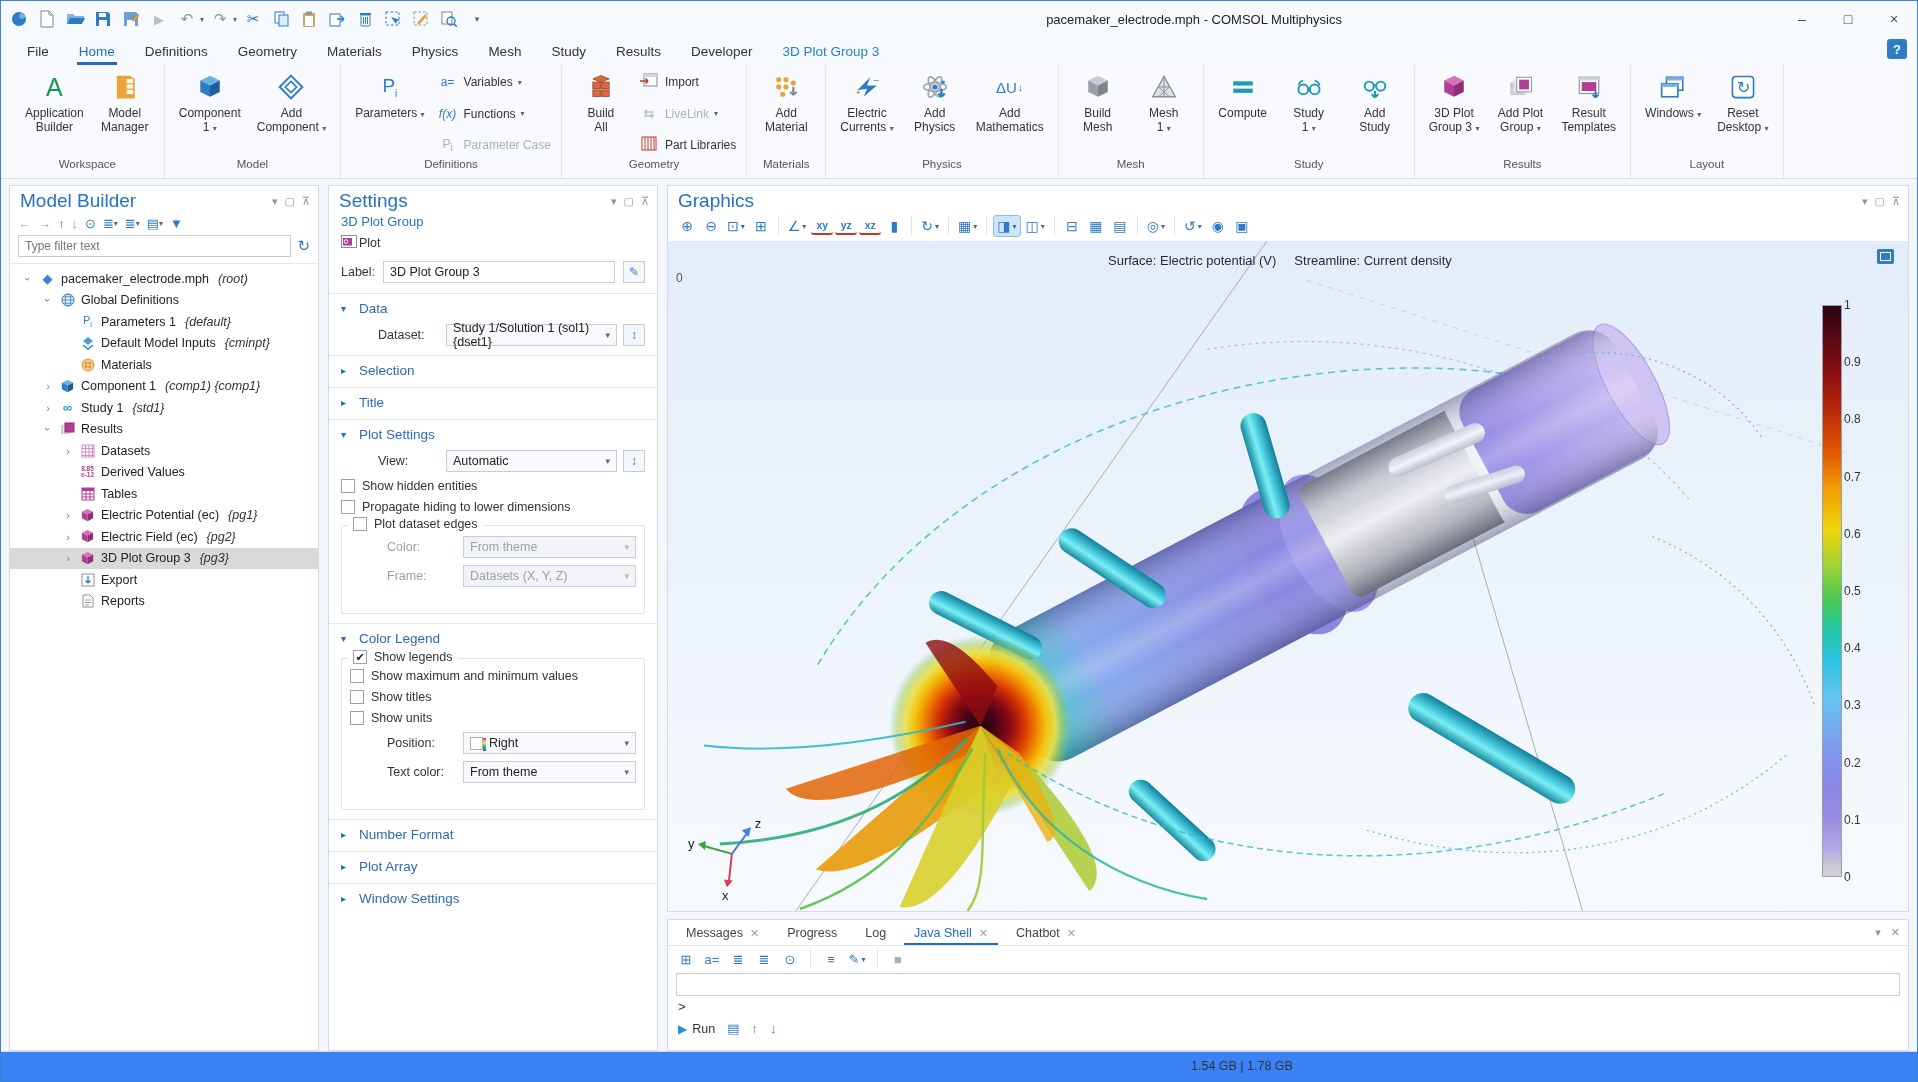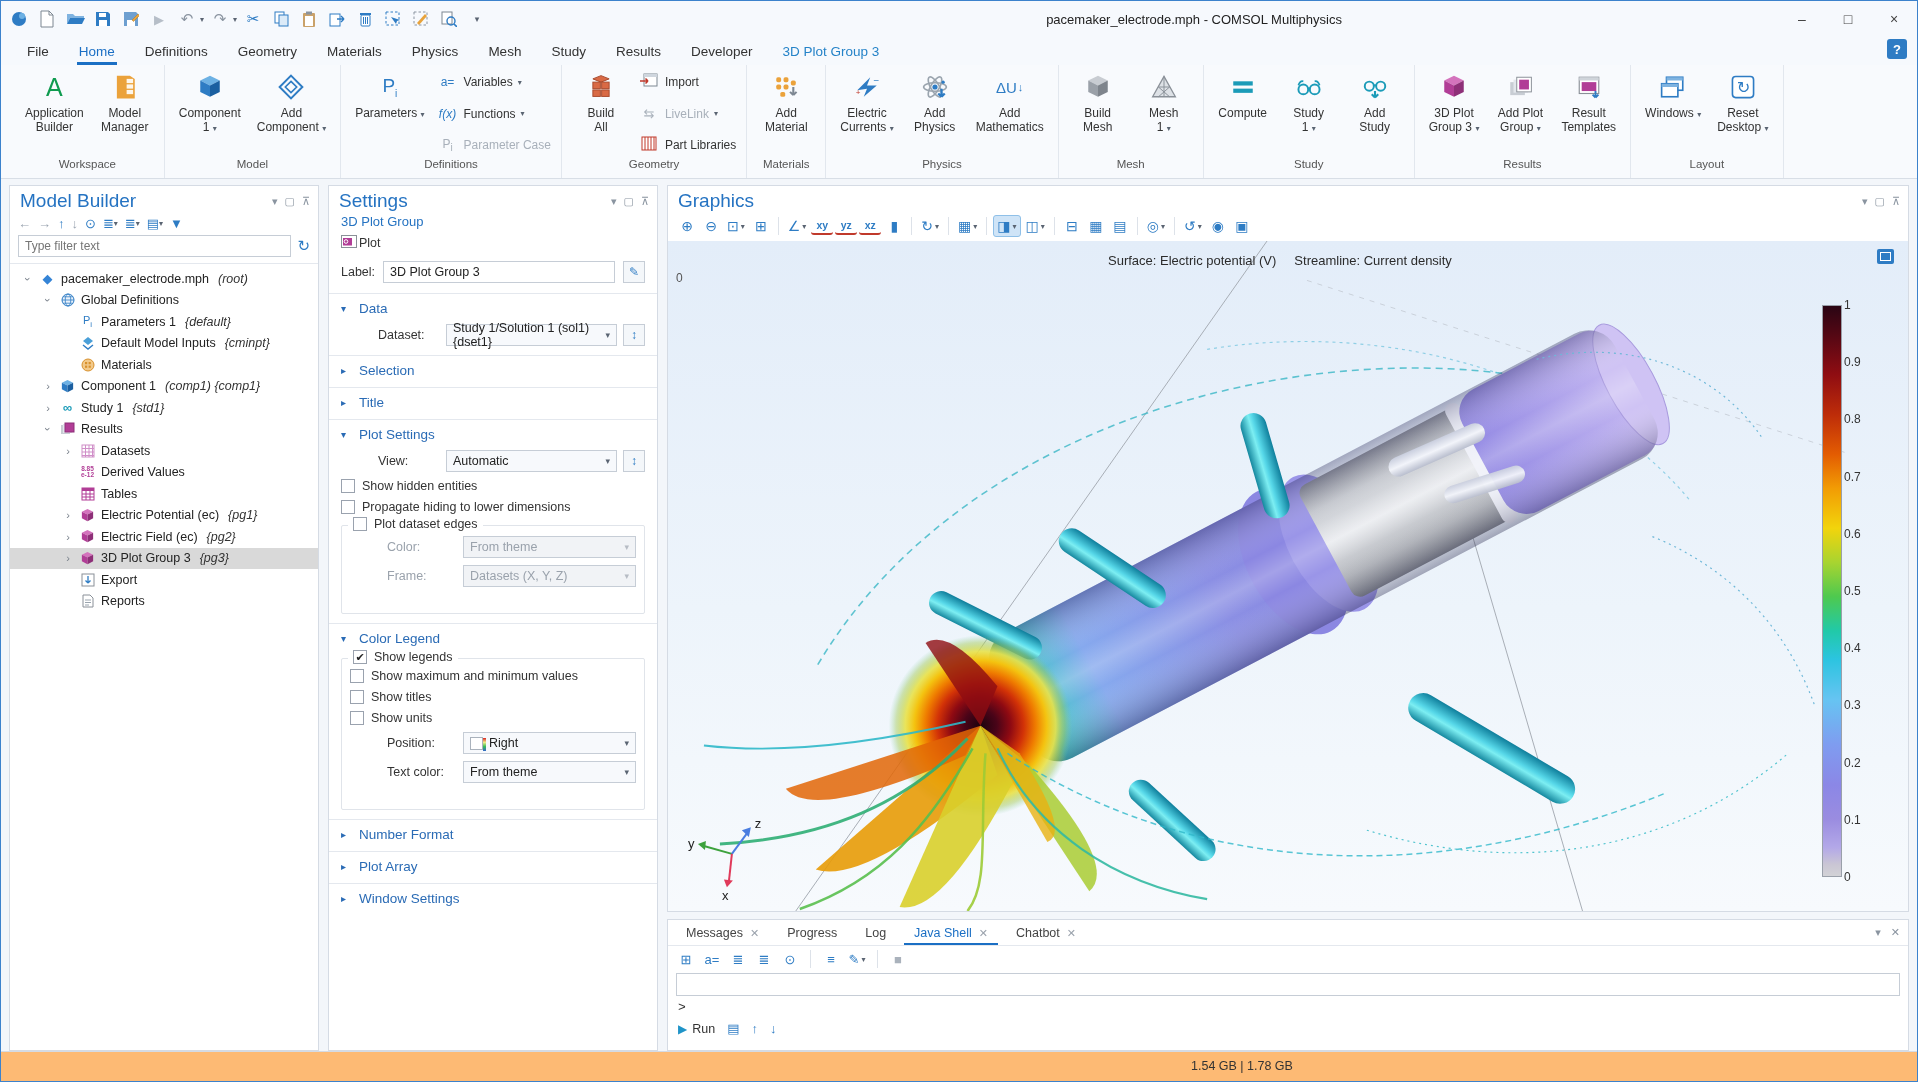--- a/index.html
+++ b/index.html
@@ -110,21 +110,21 @@
   .bpbtns{position:absolute;right:8px;top:6px;display:flex;gap:10px;color:#8a94a0;font-size:11px;}
   .shtools{display:flex;align-items:center;gap:6px;padding:3px 8px;}
   .shb{min-width:20px;height:20px;display:flex;align-items:center;justify-content:center;color:#2e7cc4;font-size:13px;gap:2px;}
   .shb.dis{color:#aab2bc;}
   .shinput{margin:1px 8px;height:23px;border:1px solid #c6cdd6;background:#fff;}
   .shprompt{padding:3px 10px;font-family:"Liberation Mono",monospace;font-size:13px;color:#333;height:22px;}
   .runrow{display:flex;align-items:center;gap:12px;padding:2px 10px;font-size:12.5px;color:#333;}
   .runrow .play{color:#1f94c8;font-size:12px;}
   .runrow .ric{color:#2e7cc4;font-size:13px;}
   
-  .statusbar{height:30px;background:#fdba74;border-top:1px solid #d5dbe4;position:relative;flex:0 0 auto;}
+  .statusbar{height:30px;background:#3b82f6;border-top:1px solid #d5dbe4;position:relative;flex:0 0 auto;}
   .mem{position:absolute;left:1190px;top:7px;font-size:12.5px;color:#333;}
 </style>
 </head>
 <body>
 
 <div class="window">
 
   <div class="titlebar">
     <div class="qat" id="qat">
         <span class="qbtn">

